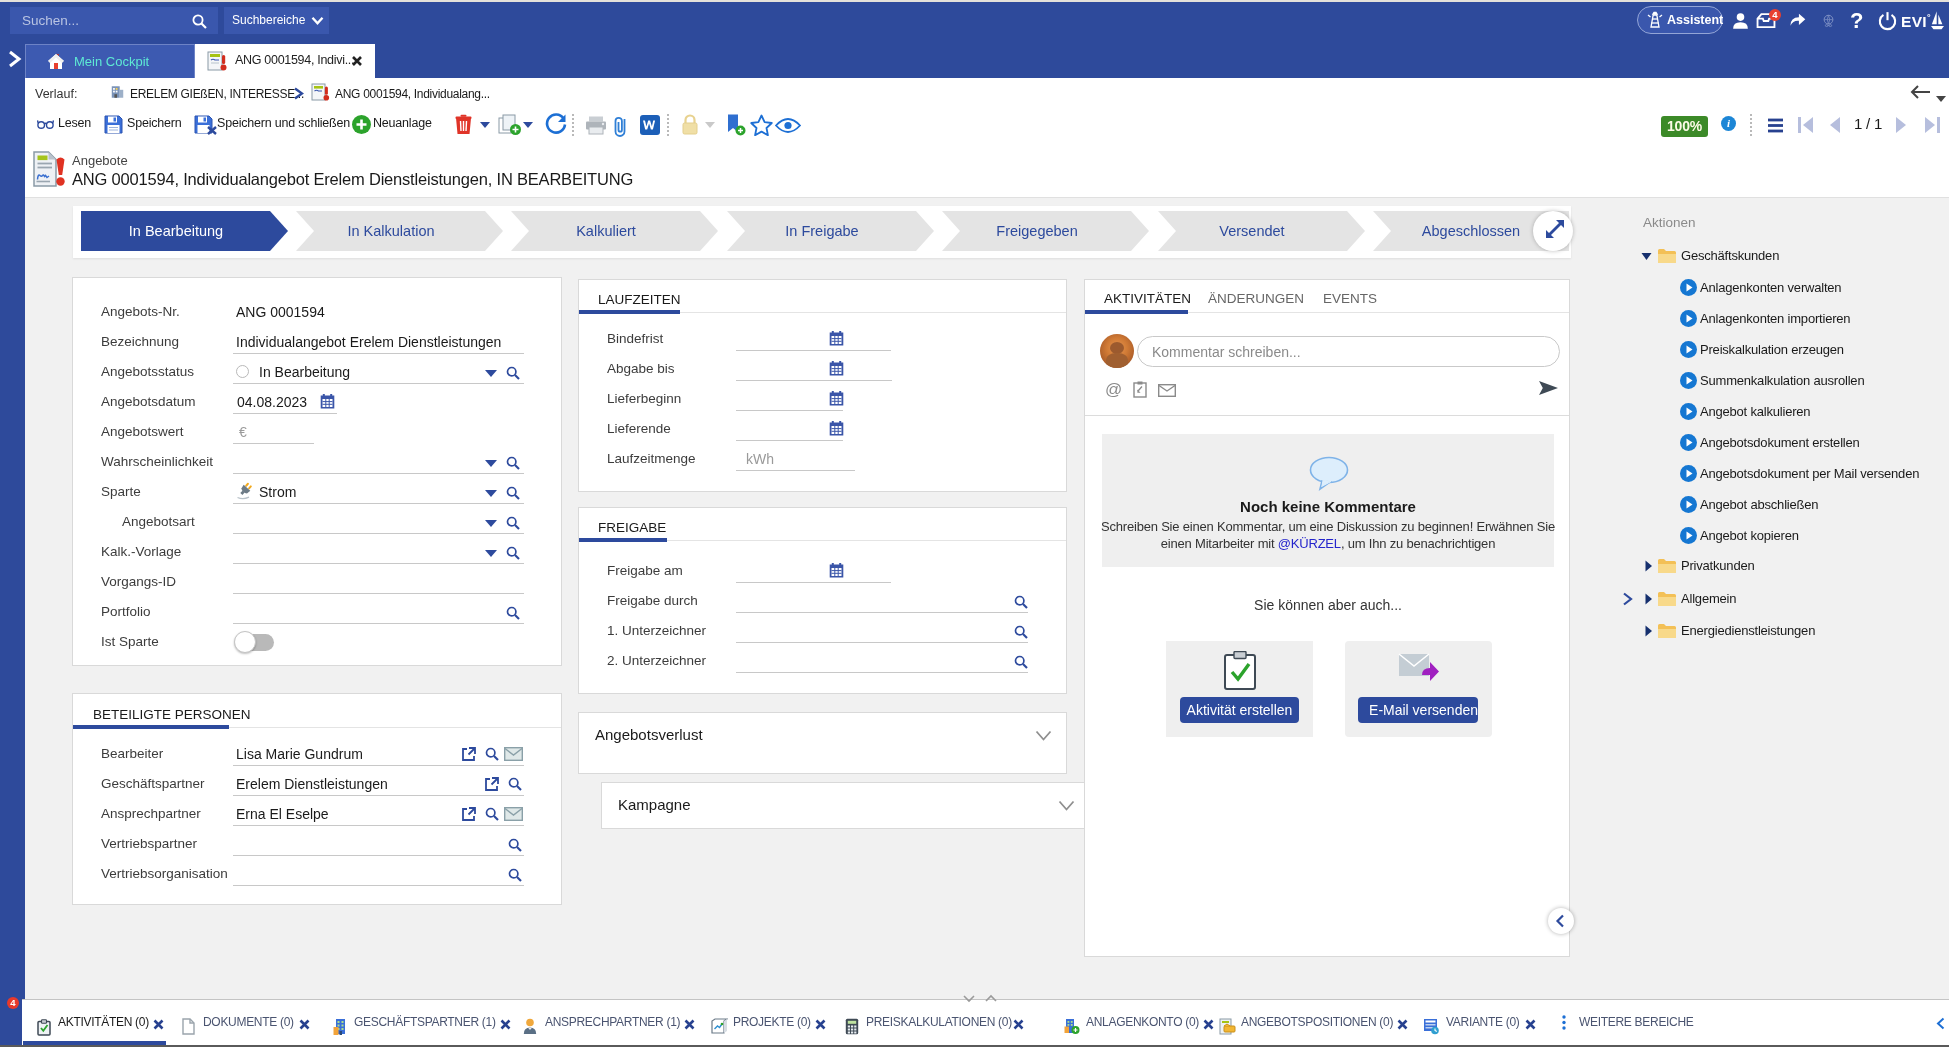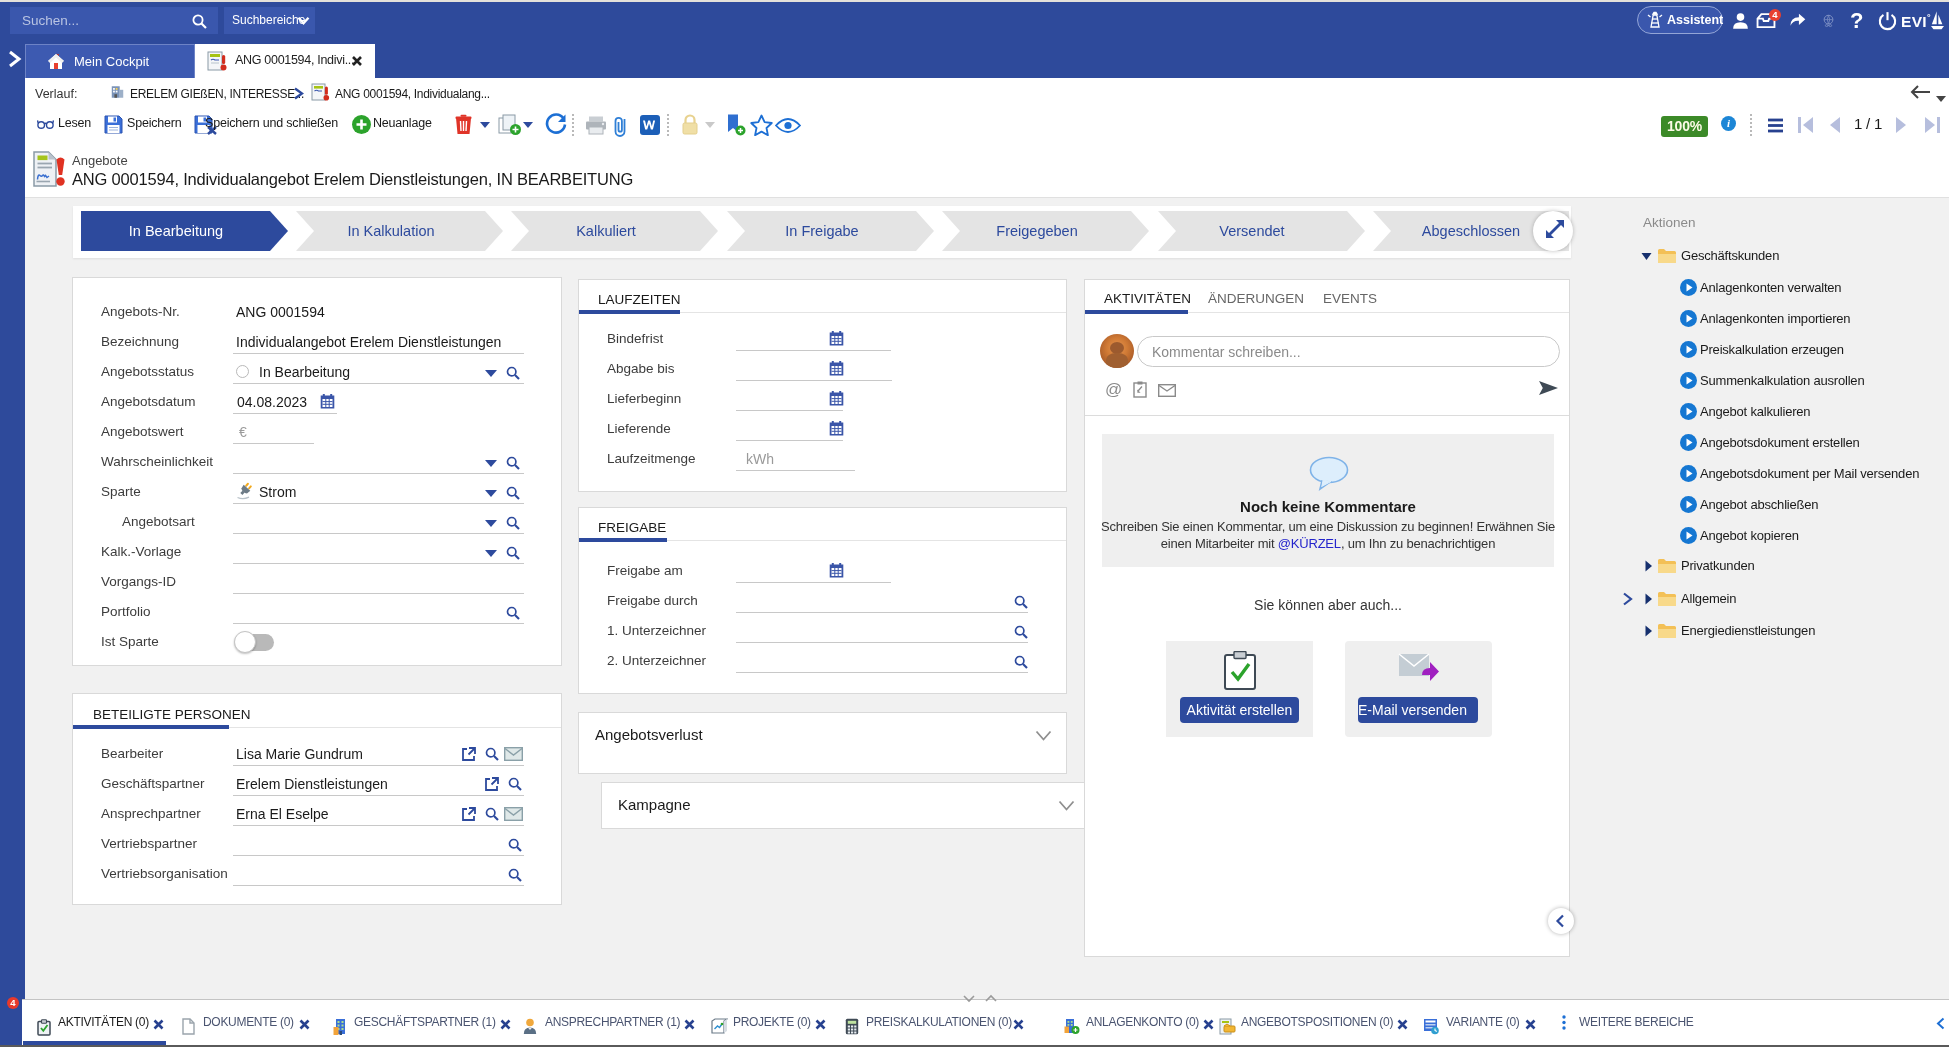--- a/index.html
+++ b/index.html
@@ -4,25 +4,25 @@
 <style>
 * { margin:0; padding:0; box-sizing:border-box; }
 html,body { width:1949px; height:1047px; overflow:hidden; }
 body { font-family:"Liberation Sans", sans-serif; background:#f1f1f1; position:relative; }
 .abs { position:absolute; }
 
 #topbar { position:absolute; left:0; top:0; width:1949px; height:40px; background:#2e4a9b; border-bottom:0; }
 #topstrip { position:absolute; left:0; top:0; width:1949px; height:2px; background:#e4e1da; }
 #searchbox { position:absolute; left:10px; top:7px; width:208px; height:27px; background:#3a57ad; color:#b9c4e2; font-size:13.5px; line-height:27px; padding-left:12px; }
 #searchbox .mag { position:absolute; right:10px; top:5px; }
-#suchbereiche { position:absolute; left:224px; top:7px; width:91px; height:27px; background:#3a57ad; color:#fff; font-size:12px; line-height:27px; text-align:left; padding-left:8px; }
+#suchbereiche { position:absolute; left:224px; top:7px; width:105px; height:27px; background:#3a57ad; color:#fff; font-size:12px; line-height:27px; text-align:left; padding-left:8px; }
 
 #tabrow { position:absolute; left:0; top:40px; width:1949px; height:38px; background:#2e4a9b; }
 #spine { position:absolute; left:0; top:40px; width:25px; height:1005px; background:#2e4a9b; }
-#tab1 { position:absolute; left:25px; top:44px; width:170px; height:34px; background:#3d5ab1; border:1px solid #6d83c6; border-bottom:none; color:#ffffff; font-size:13px; white-space:nowrap; }
+#tab1 { position:absolute; left:25px; top:44px; width:170px; height:34px; background:#3d5ab1; border:1px solid #6d83c6; border-bottom:none; color:#5eead4; font-size:13px; white-space:nowrap; }
 #tab2 { position:absolute; left:195px; top:44px; width:180px; height:34px; background:#fff; color:#222; font-size:12.5px; white-space:nowrap; overflow:hidden; }
 
 #header { position:absolute; left:25px; top:78px; width:1924px; height:120px; background:#fff; border-bottom:1px solid #e0e0e0; }
 
 #content { position:absolute; left:25px; top:199px; width:1924px; height:800px; background:#f1f1f1; }
 .card { position:absolute; background:#fff; border:1px solid #d9d9d9; }
 
 .lbl { position:absolute; left:28px; font-size:13.5px; color:#3c3c3c; }
 .val { position:absolute; font-size:14px; color:#1a1a1a; }
 .ul { position:absolute; border-bottom:1px solid #c8c8c8; }
@@ -182,21 +182,21 @@
         <line x1="5" y1="15" x2="14" y2="15" stroke="#9db4dd"></line>
       </svg>
     <span class="abs" style="left:102px;top:11px;">Speichern</span>
     <svg class="abs" style="left:169px;top:10px" width="24" height="20" viewBox="0 0 24 20">
         <path d="M1 1 L15 1 L18 4 L18 18 L1 18 Z" fill="#3a6fd8" stroke="#2d55b0"></path>
         <rect x="4" y="1.5" width="9" height="6" fill="#fff"></rect>
         <rect x="9.5" y="2.5" width="2.5" height="4" fill="#3a6fd8"></rect>
         <rect x="3.5" y="10" width="12" height="8" fill="#fff"></rect>
         <path d="M14 12 L22 19 M22 12 L14 19" stroke="#2d4a9d" stroke-width="2.4"></path>
       </svg>
-    <span class="abs" style="left:180px;top:11px;">Speichern und schließen</span>
+    <span class="abs" style="left:192px;top:11px;">Speichern und schließen</span>
     <svg class="abs" style="left:326px;top:9px" width="21" height="21" viewBox="0 0 21 21">
         <circle cx="10.5" cy="10.5" r="9.5" fill="#2ca32c"></circle>
         <path d="M10.5 5.5 L10.5 15.5 M5.5 10.5 L15.5 10.5" stroke="#fff" stroke-width="2.6"></path>
       </svg>
     <span class="abs" style="left:348px;top:11px;">Neuanlage</span>
     <svg class="abs" style="left:430px;top:9px" width="17" height="21" viewBox="0 0 17 21">
         <path d="M1 4 L16 4 L14.5 20 L2.5 20 Z" fill="#e03428"></path>
         <rect x="0.5" y="2.5" width="16" height="2.4" rx="1" fill="#e03428"></rect>
         <rect x="5.5" y="0.8" width="6" height="2" rx="1" fill="#e03428"></rect>
         <g stroke="#fff" stroke-width="1.4">
@@ -623,21 +623,21 @@
           <path d="M10 21 L16 28 L27 13" fill="none" stroke="#2ca32c" stroke-width="3.4"></path>
         </svg>
       <div style="position:absolute;left:14px;top:56px;width:119px;height:26px;background:#2d4a9d;border-radius:4px;color:#fff;font-size:14px;text-align:center;line-height:26px;">Aktivität erstellen</div>
     </div>
     <div class="abs" style="left:260px;top:361px;width:147px;height:96px;background:#efefef;border-radius:4px;">
       <svg style="position:absolute;left:53px;top:12px" width="42" height="34" viewBox="0 0 42 34">
           <rect x="1" y="1" width="30" height="22" fill="#c4cdd4"></rect>
           <path d="M1 1 L16 13 L31 1" fill="none" stroke="#fff" stroke-width="1.6"></path>
           <path d="M24 22 Q24 15 32 15 L32 9 L41 18.5 L32 28 L32 22 Z" fill="#a020c0"></path>
         </svg>
-      <div style="position:absolute;left:13px;top:56px;width:120px;height:26px;background:#2d4a9d;border-radius:4px;color:#fff;font-size:14px;text-align:left;line-height:26px;">E-Mail versenden</div>
+      <div style="position:absolute;left:13px;top:56px;width:120px;height:26px;background:#2d4a9d;border-radius:4px;color:#fff;font-size:14px;text-align:right;line-height:26px;">E-Mail versenden</div>
     </div>
   </div>
 
   <div id="tree" class="abs" style="left:1575px;top:0;width:349px;height:800px;">
     <div class="abs" style="left:43px;top:16px;font-size:13.5px;color:#8a8a8a;">Aktionen</div>
     <svg class="abs" style="left:41px;top:52px" width="11" height="10" viewBox="0 0 11 10">
         <path d="M0.5 2 L10.5 2 L5.5 9 Z" fill="#16306e"></path>
       </svg>
     <svg class="abs" style="left:57px;top:49px" width="20" height="16" viewBox="0 0 20 16">
         <path d="M1 2.5 Q1 1 2.5 1 L7 1 L9 3 L17.5 3 Q19 3 19 4.5 L19 13.5 Q19 15 17.5 15 L2.5 15 Q1 15 1 13.5 Z" fill="#f3c056"></path>

